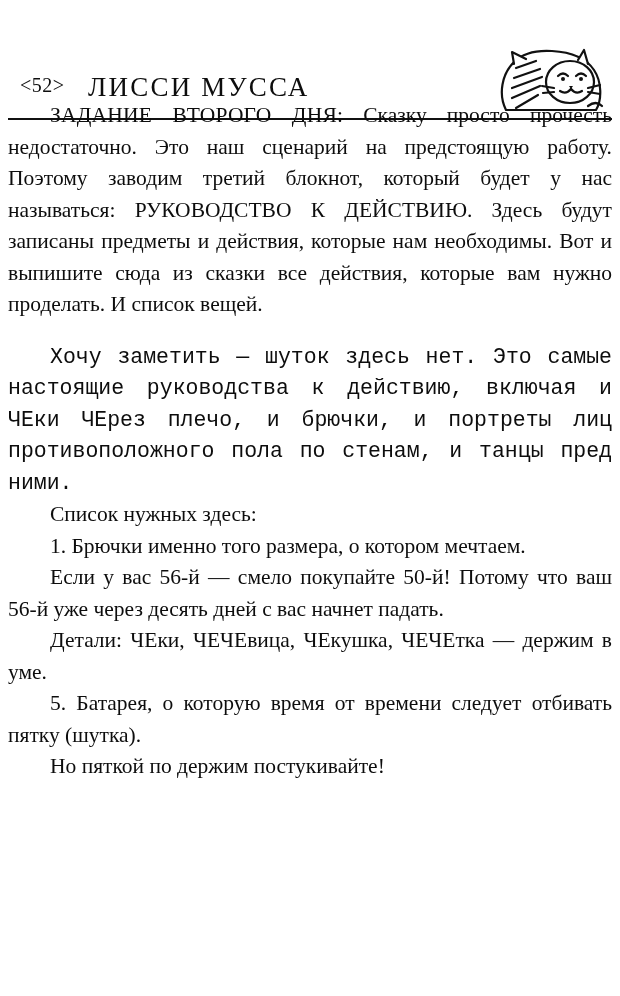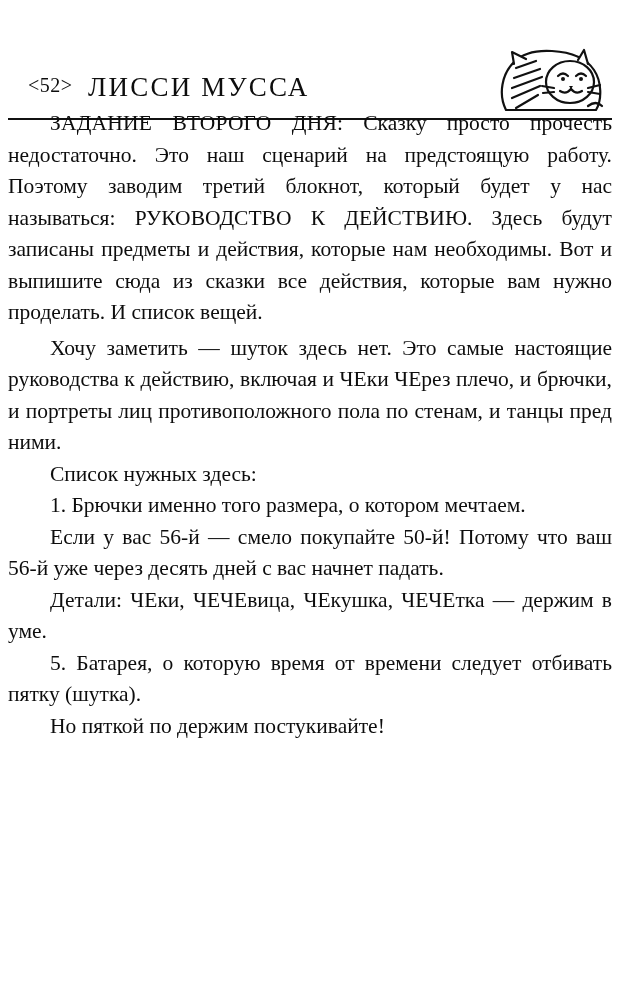--- a/index.html
+++ b/index.html
@@ -27,21 +27,21 @@
   
   .header {
     position: absolute;
     left: 0;
     top: 30px;
     width: 620px;
     height: 60px;
   }
   .page-number {
     position: absolute;
-    left: 28px;
+    left: 20px;
     top: 44px;
     font-size: 20px;
     letter-spacing: 0.5px;
     font-family: "Liberation Serif", "DejaVu Serif", serif;
   }
   .running-title {
     position: absolute;
     left: 88px;
     top: 42px;
     font-size: 27px;
@@ -76,24 +76,24 @@
     line-height: 31.5px;
     text-align: justify;
     text-justify: inter-word;
     hyphens: manual;
   }
   .para {
     margin: 0 0 0 0;
     text-indent: 42px;
   }
   .para.first {
-    margin-top: 8px;
   }
   .para.gap {
-    margin-top: 4px;
+    margin-top: 21px;
+    font-family: Liberation Mono, monospace;
   }
   .allcaps {
     letter-spacing: 0.2px;
   }
 </style>
 </head>
 <body>
 
 <div class="page">
 

